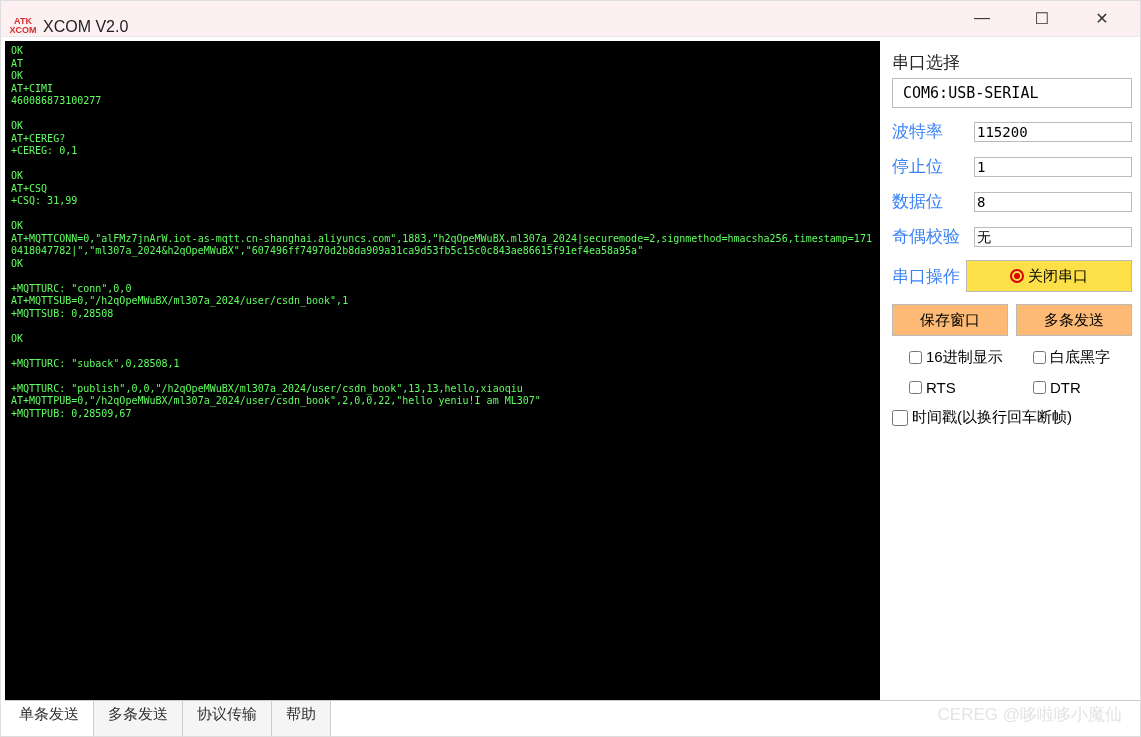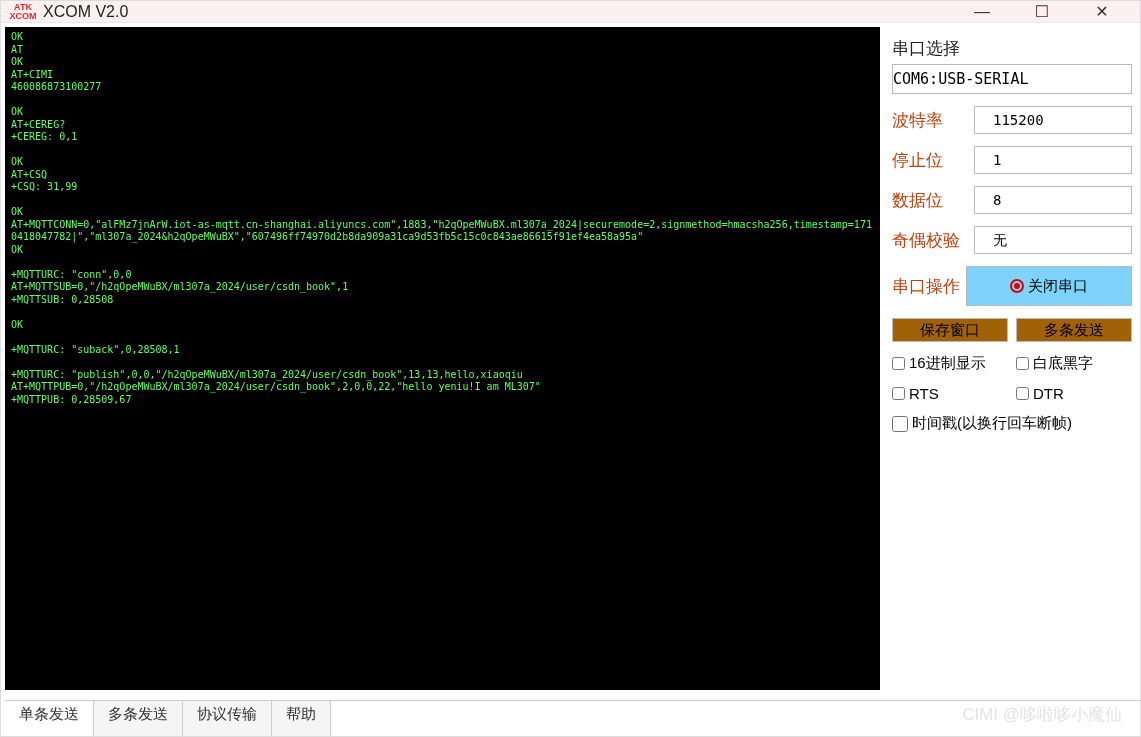--- a/index.html
+++ b/index.html
@@ -1,40 +1,40 @@
 <!DOCTYPE html>
 <html><head>
   <meta charset="utf-8">
   <style>
     * { margin: 0; padding: 0; box-sizing: border-box; }
     body { font-family: "Microsoft YaHei", Arial, sans-serif; font-size: 13px; background: #fff; width: 1141px; height: 737px; overflow: hidden; position: relative; border: 1px solid #ddd; }
-    .titlebar { height: 22px; display: flex; align-items: center; padding: 0 8px; background: #fdf0f2; border-bottom: 1px solid #e8e8e8; }
+    .titlebar { height: 36px; display: flex; align-items: flex-end; padding: 0 8px; background: #fdf0f2; border-bottom: 1px solid #e8e8e8; }
     .app-icon { width: 28px; height: 20px; margin-right: 6px; display: flex; align-items: center; justify-content: center; }
     .app-icon-text { color: #d32f2f; font-weight: bold; font-size: 9px; line-height: 1; text-align: center; font-family: Arial; }
     .title-text { font-size: 16px; color: #222; }
     .titlebar-controls { margin-left: auto; display: flex; gap: 0; }
     .win-btn { width: 60px; height: 36px; display: flex; align-items: center; justify-content: center; background: transparent; border: none; cursor: pointer; font-size: 16px; color: #333; }
     .main-area { display: flex; height: calc(100% - 38px - 30px); }
     .terminal { flex: 1; background: #000; color: #5fff5f; font-family: "SimSun", "Consolas", monospace; font-size: 10px; line-height: 1.25; padding: 4px 6px; white-space: pre-wrap; word-break: break-all; overflow-y: auto; margin: 4px 0 0 4px; }
     .side-panel { width: 260px; padding: 14px 8px 8px 12px; display: flex; flex-direction: column; gap: 12px; background: #fff; }
     .panel-title { font-size: 17px; color: #222; margin-bottom: 4px; }
     .form-row { display: flex; align-items: center; gap: 8px; }
-    .form-label { font-size: 17px; color: #c2410c; width: 74px; }
-    .form-select { flex: 1; height: 28px; border: 1px solid #bbb; background: #fff; font-size: 14px; padding: 0 18px; font-family: "Consolas", monospace; }
-    .full-select { width: 100%; height: 30px; border: 1px solid #bbb; background: #fff; font-size: 15px; padding: 0 0; font-family: "Consolas", monospace; }
+    .form-label { font-size: 17px; color: #3b82f6; width: 74px; }
+    .form-select { flex: 1; height: 20px; border: 1px solid #bbb; background: #fff; font-size: 14px; padding: 0 2px; font-family: "Consolas", monospace; }
+    .full-select { width: 100%; height: 30px; border: 1px solid #bbb; background: #fff; font-size: 15px; padding: 0 10px; font-family: "Consolas", monospace; }
     .op-row { display: flex; align-items: center; }
-    .op-btn { flex: 1; height: 40px; border: 1px solid #bbb; background: #7dd3fc; font-size: 15px; display: flex; align-items: center; justify-content: center; gap: 4px; cursor: pointer; }
+    .op-btn { flex: 1; height: 32px; border: 1px solid #bbb; background: #fde047; font-size: 15px; display: flex; align-items: center; justify-content: center; gap: 4px; cursor: pointer; }
     .op-icon-red { display:inline-block; width:14px; height:14px; border: 2px solid #d00; border-radius: 50%; position: relative; }
     .op-icon-red::after { content:""; position:absolute; top:2px; left:2px; width:6px; height:6px; background:#d00; border-radius:50%; }
     .btn-row { display: flex; gap: 8px; }
-    .action-btn { flex: 1; height: 24px; border: 1px solid #bbb; background: #a16207; font-size: 15px; cursor: pointer; }
+    .action-btn { flex: 1; height: 32px; border: 1px solid #bbb; background: #fdba74; font-size: 15px; cursor: pointer; }
     .check-row { display: flex; align-items: center; gap: 4px; font-size: 15px; }
     .check-row input[type=checkbox] { width: 16px; height: 16px; }
     .check-row-2col { display: flex; gap: 8px; }
-    .check-item { display: flex; align-items: center; gap: 4px; font-size: 15px; flex: 1; }
+    .check-item { display: flex; align-items: center; gap: 4px; font-size: 15px; flex: 1; margin-left: 17px; }
     .tabs { position: absolute; bottom: 0; left: 4px; right: 0; height: 36px; display: flex; background: #fff; border-top: 1px solid #ccc; }
     .tab { padding: 4px 14px; font-size: 15px; color: #333; cursor: pointer; border-right: 1px solid #ccc; background: #f5f5f5; }
     .tab.active { background: #fff; }
     .watermark { position: absolute; bottom: 10px; right: 18px; color: rgba(220,220,220,0.8); font-size: 17px; pointer-events: none; }
     select { appearance: none; background-image: linear-gradient(45deg, transparent 50%, #888 50%), linear-gradient(135deg, #888 50%, transparent 50%); background-position: calc(100% - 14px) 11px, calc(100% - 9px) 11px; background-size: 5px 5px, 5px 5px; background-repeat: no-repeat; }
   </style>
 </head>
 <body>
 
 <div class="titlebar">
@@ -159,13 +159,13 @@
   </div>
 </div>
 
 <div class="tabs" id="tabs">
     <div class="tab active">单条发送</div>
     <div class="tab">多条发送</div>
     <div class="tab">协议传输</div>
     <div class="tab">帮助</div>
   </div>
 
-<div class="watermark">CIMI @哆啦哆小魔仙</div>
+<div class="watermark">CEREG @哆啦哆小魔仙</div>
 
 </body></html>

